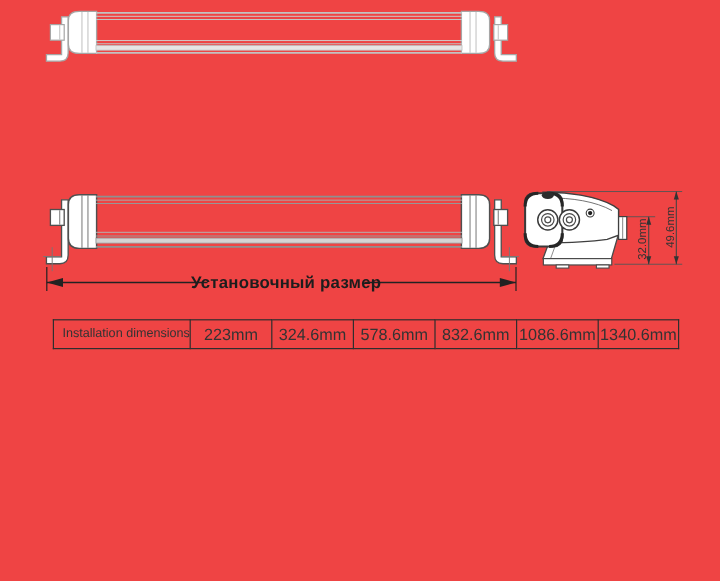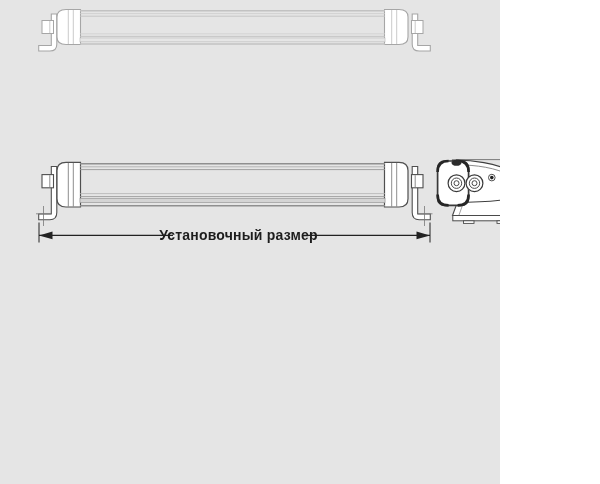--- a/index.html
+++ b/index.html
@@ -1,17 +1,17 @@
 <!DOCTYPE html>
 <html><head>
 <meta charset="utf-8">
 <style>
   html,body { margin:0; padding:0; background:#ffffff; }
   .canvas {
-    position:relative; width:500px; height:484px; background:#e5e5e5;
+    position:relative; width:600px; height:484px; background:#ef4444;
     font-family:"Liberation Sans", sans-serif; overflow:hidden;
   }
   svg.diagram { position:absolute; left:0; top:0; }
   svg text { font-family:"Liberation Sans", sans-serif; }
   .dim-label { font-size:14px; font-weight:bold; fill:#1d1d1d; text-anchor:middle; letter-spacing:0.2px; }
   .side-dim  { font-size:9.5px; fill:#333333; }
 
   table.spec {
     position:absolute; left:44px; top:266px; width:521px;
     border-collapse:collapse; table-layout:fixed;
@@ -165,15 +165,24 @@
     <colgroup>
       <col style="width:114px">
         <col style="width:68px">
         <col style="width:68px">
       <col style="width:68px">
         <col style="width:68px">
         <col style="width:68px">
         <col style="width:67px">
     </colgroup>
     <tbody>
+      <tr>
+        <td class="rowlabel">Installation dimensions</td>
+        <td class="cellval">223mm</td>
+        <td class="cellval">324.6mm</td>
+        <td class="cellval">578.6mm</td>
+        <td class="cellval">832.6mm</td>
+        <td class="cellval">1086.6mm</td>
+        <td class="cellval">1340.6mm</td>
+      </tr>
     </tbody>
   </table>
 </div>
 
 </body></html>

